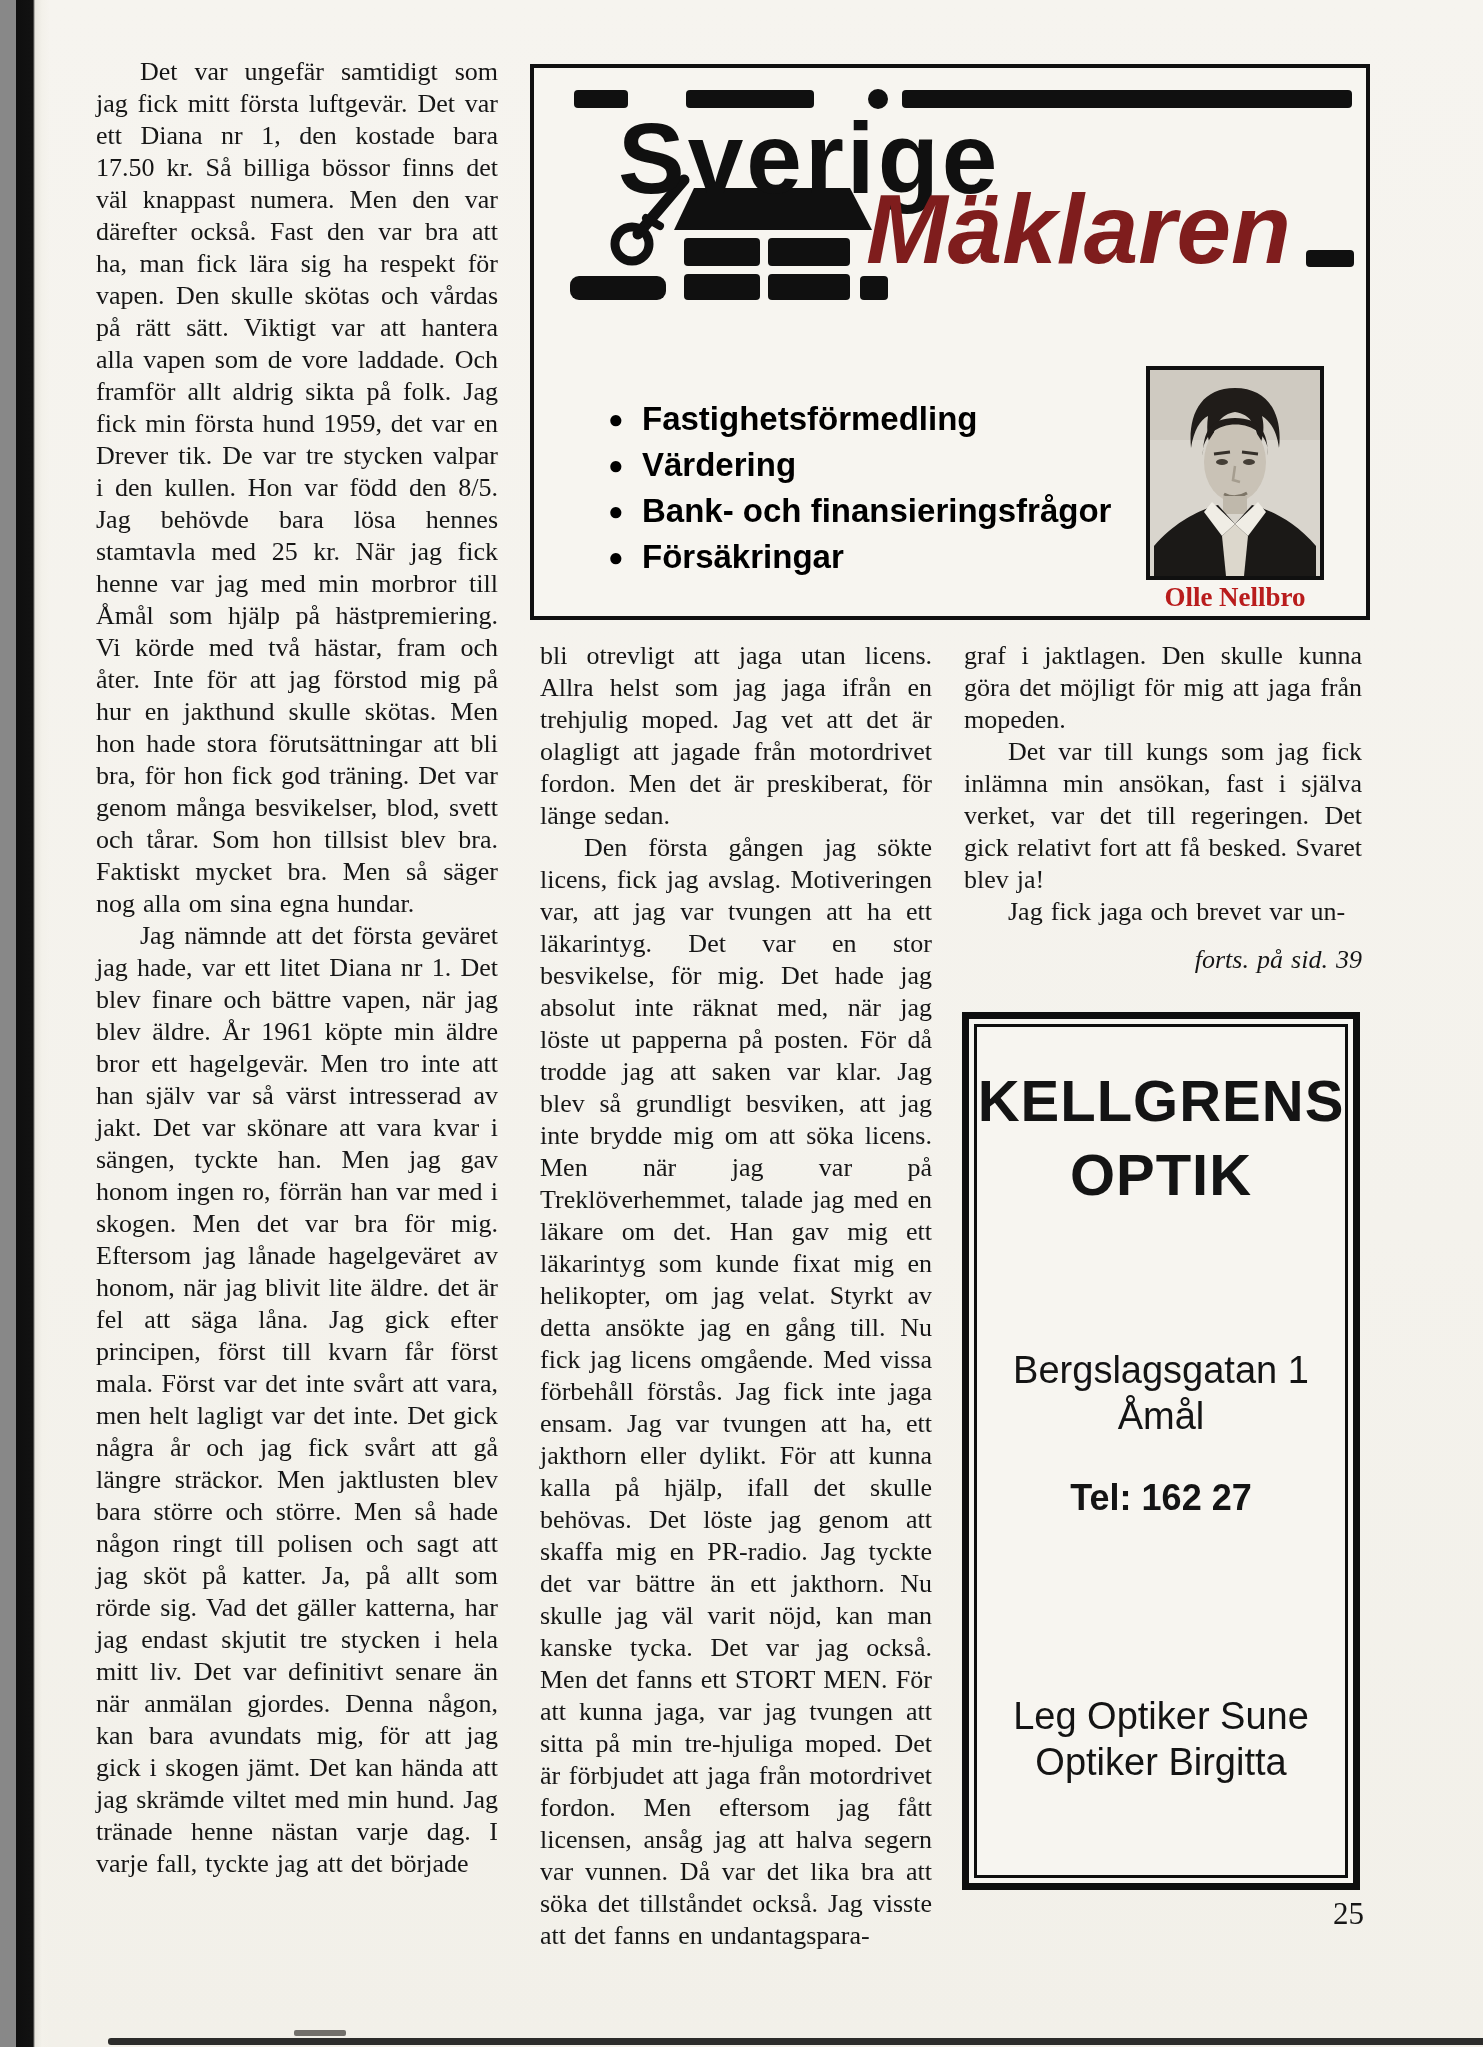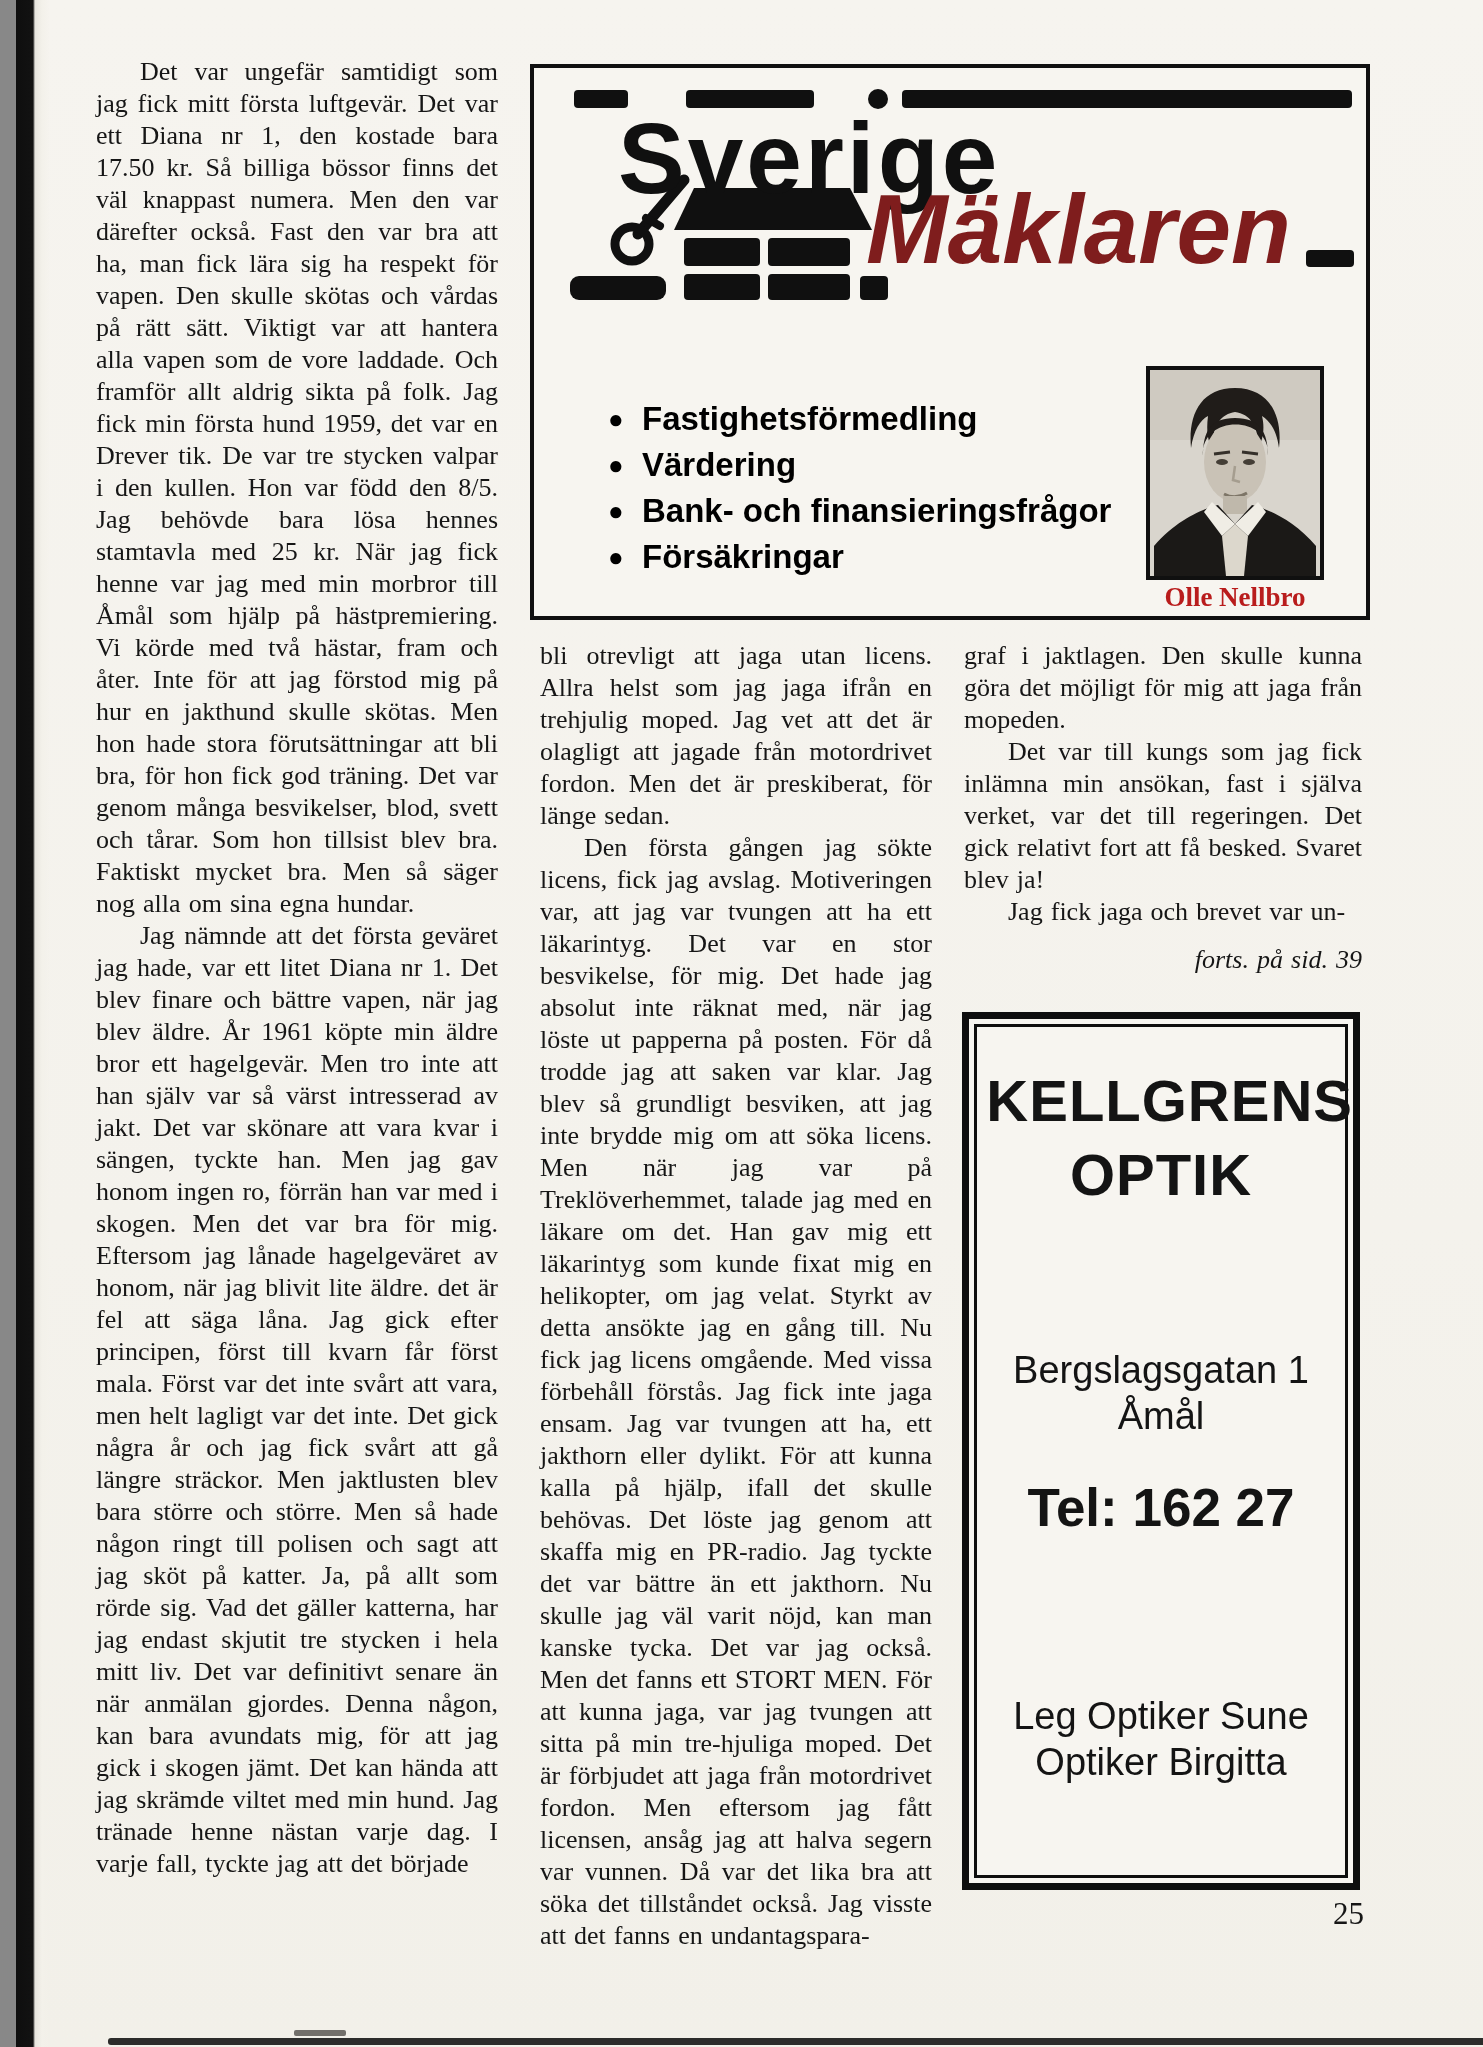--- a/index.html
+++ b/index.html
@@ -45,25 +45,25 @@
   .portrait svg{display:block;width:100%;height:100%;}
   .photo-caption{position:absolute;left:594px;top:514px;width:214px;text-align:center;
     font-family:Liberation Serif, serif;font-weight:bold;font-size:27px;color:#b91c1c;}
 
   
   .ad2{position:absolute;left:946px;top:1012px;width:398px;height:878px;
     border:7px solid #0e0e0e;background:#f7f5f0;box-sizing:border-box;}
   .ad2 .inner{position:absolute;inset:5px;border:3px solid #0e0e0e;}
   .ad2 .line{position:absolute;left:0;right:0;text-align:center;
     font-family:"Liberation Sans",sans-serif;color:#141414;}
-  .ad2 .t1{top:48px;font-size:58px;font-weight:bold;letter-spacing:1px;text-align:right;}
+  .ad2 .t1{top:48px;font-size:58px;font-weight:bold;letter-spacing:1px;}
   .ad2 .t2{top:122px;font-size:58px;font-weight:bold;letter-spacing:1px;}
   .ad2 .a1{top:330px;font-size:38px;}
   .ad2 .a2{top:376px;font-size:38px;}
-  .ad2 .tel{top:458px;font-size:53px;font-weight:bold;}
+  .ad2 .tel{top:458px;font-size:36px;font-weight:bold;}
   .ad2 .s1{top:676px;font-size:38px;}
   .ad2 .s2{top:722px;font-size:38px;}
 
   .page-number{position:absolute;left:1284px;top:1896px;width:64px;text-align:right;
     font-family:"Liberation Serif",serif;font-size:31px;color:#161616;}
 </style>
 </head>
 <body>
 
 <div class="page">

